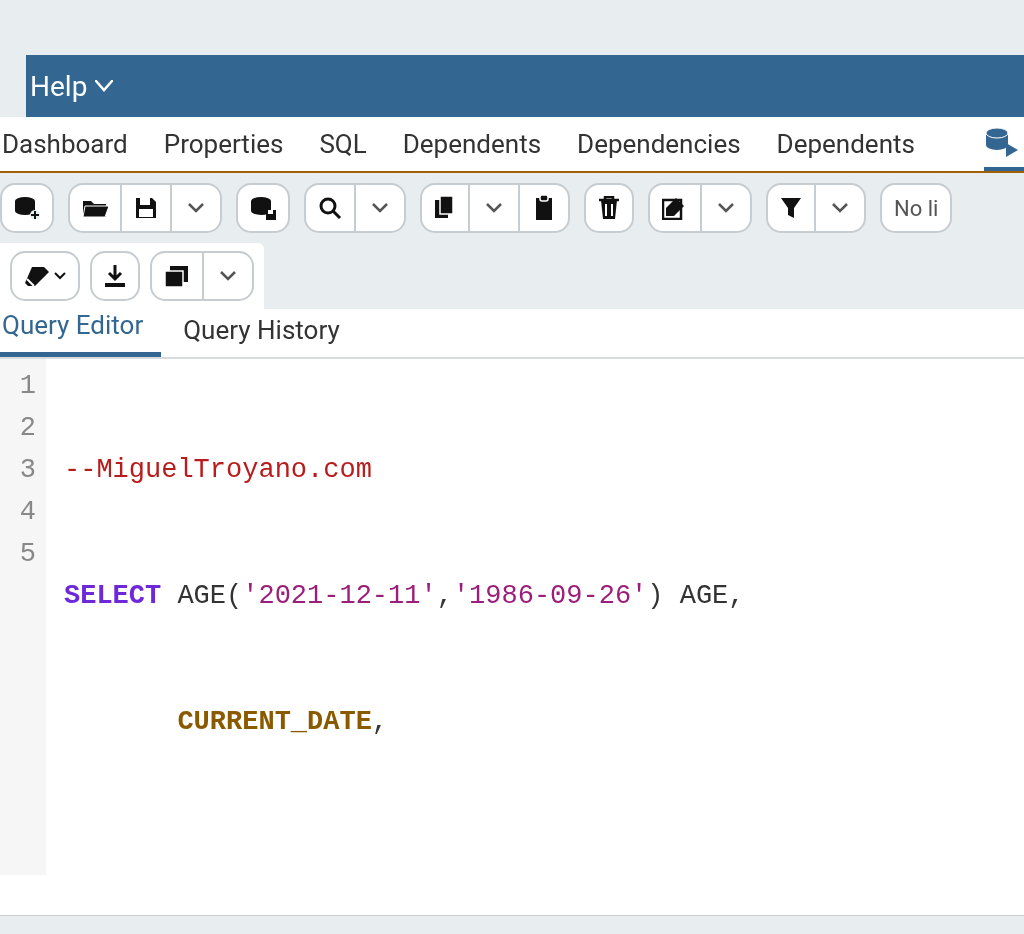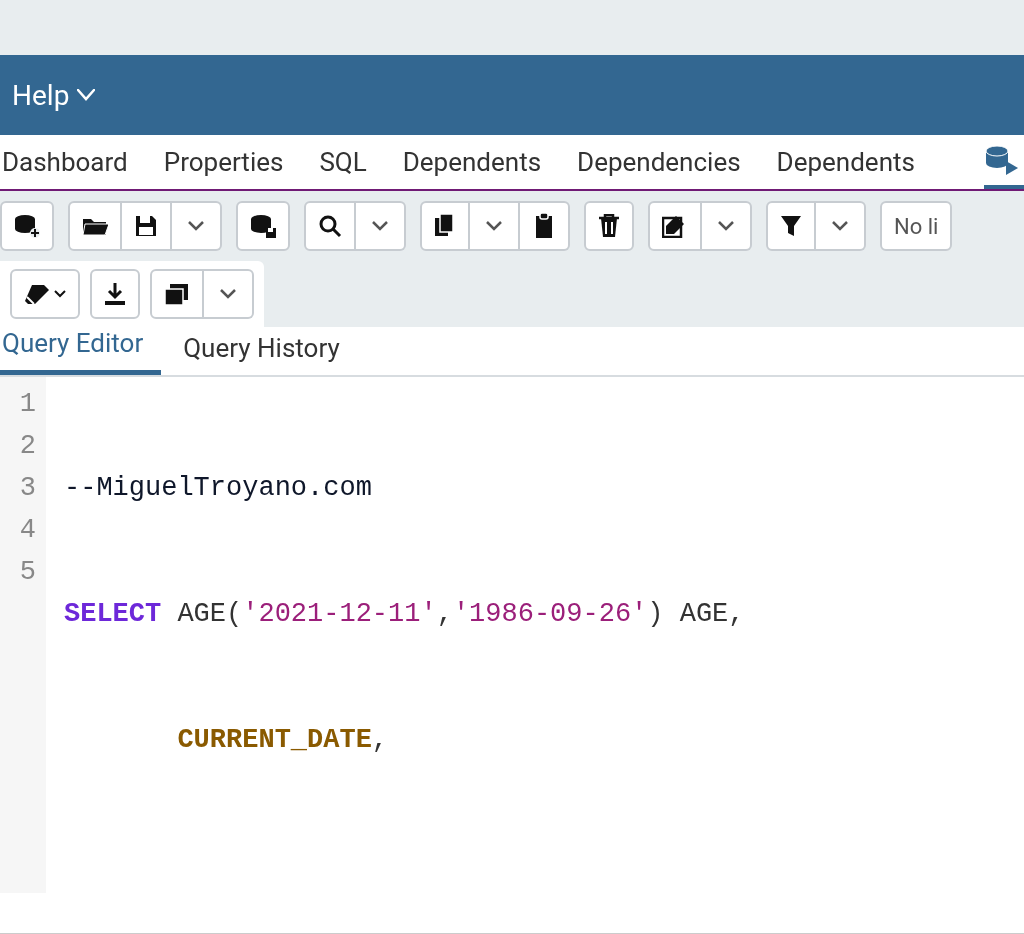--- a/index.html
+++ b/index.html
@@ -11,38 +11,39 @@
   width: 1024px;
   overflow: hidden;
 }
 .topbar-spacer {
   height: 55px;
   background: #e8edef;
 }
 .menubar {
   background: #336791;
   color: #fff;
-  height: 80px;
-  display: flex;
-  align-items: center;
-  padding: 0 12px;
+  height: 62px;
+  display: flex;
+  align-items: center;
+  padding: 0 4px;
   font-size: 28px;
+  margin-left: 26px;
 }
 .menubar .menu-item {
   display: flex;
   align-items: center;
   gap: 8px;
   cursor: pointer;
 }
 .menubar .caret {
   display: inline-block;
 }
 .nav-tabs {
   background: #fff;
-  border-bottom: 2px solid #701a75;
+  border-bottom: 2px solid #a16207;
   display: flex;
   align-items: center;
   height: 56px;
   font-size: 26px;
   color: #333;
   gap: 36px;
   padding-left: 2px;
 }
 .nav-tabs .tab { cursor: pointer; white-space: nowrap; }
 .nav-tabs .tab.active-icon {
@@ -65,21 +66,21 @@
   align-items: center;
   margin-bottom: 10px;
 }
 .btn-group {
   display: flex;
   gap: 0;
 }
 .btn {
   background: #fff;
   border: 2px solid #c7ccd1;
-  border-radius: 6px;
+  border-radius: 15px;
   height: 50px;
   min-width: 50px;
   display: flex;
   align-items: center;
   justify-content: center;
   cursor: pointer;
   font-size: 22px;
   color: #1b1b1b;
   padding: 0 12px;
 }
@@ -141,21 +142,21 @@
   padding: 6px 10px 6px 4px;
   min-width: 46px;
 }
 .gutter div { height: 42px; }
 .code {
   padding: 6px 0 6px 18px;
   white-space: pre;
   color: #333;
 }
 .code .line { height: 42px; }
-.tok-comment { color: #0f172a; }
+.tok-comment { color: #b91c1c; }
 .tok-keyword { color: #6d28d9; font-weight: 600; }
 .tok-string  { color: #9b1f7a; }
 .tok-func    { color: #333; }
 .tok-kw2     { color: #8a5a00; font-weight: 600; }
 svg { display:block; }
 </style>
 </head>
 <body>
 
 <div class="topbar-spacer"></div>

